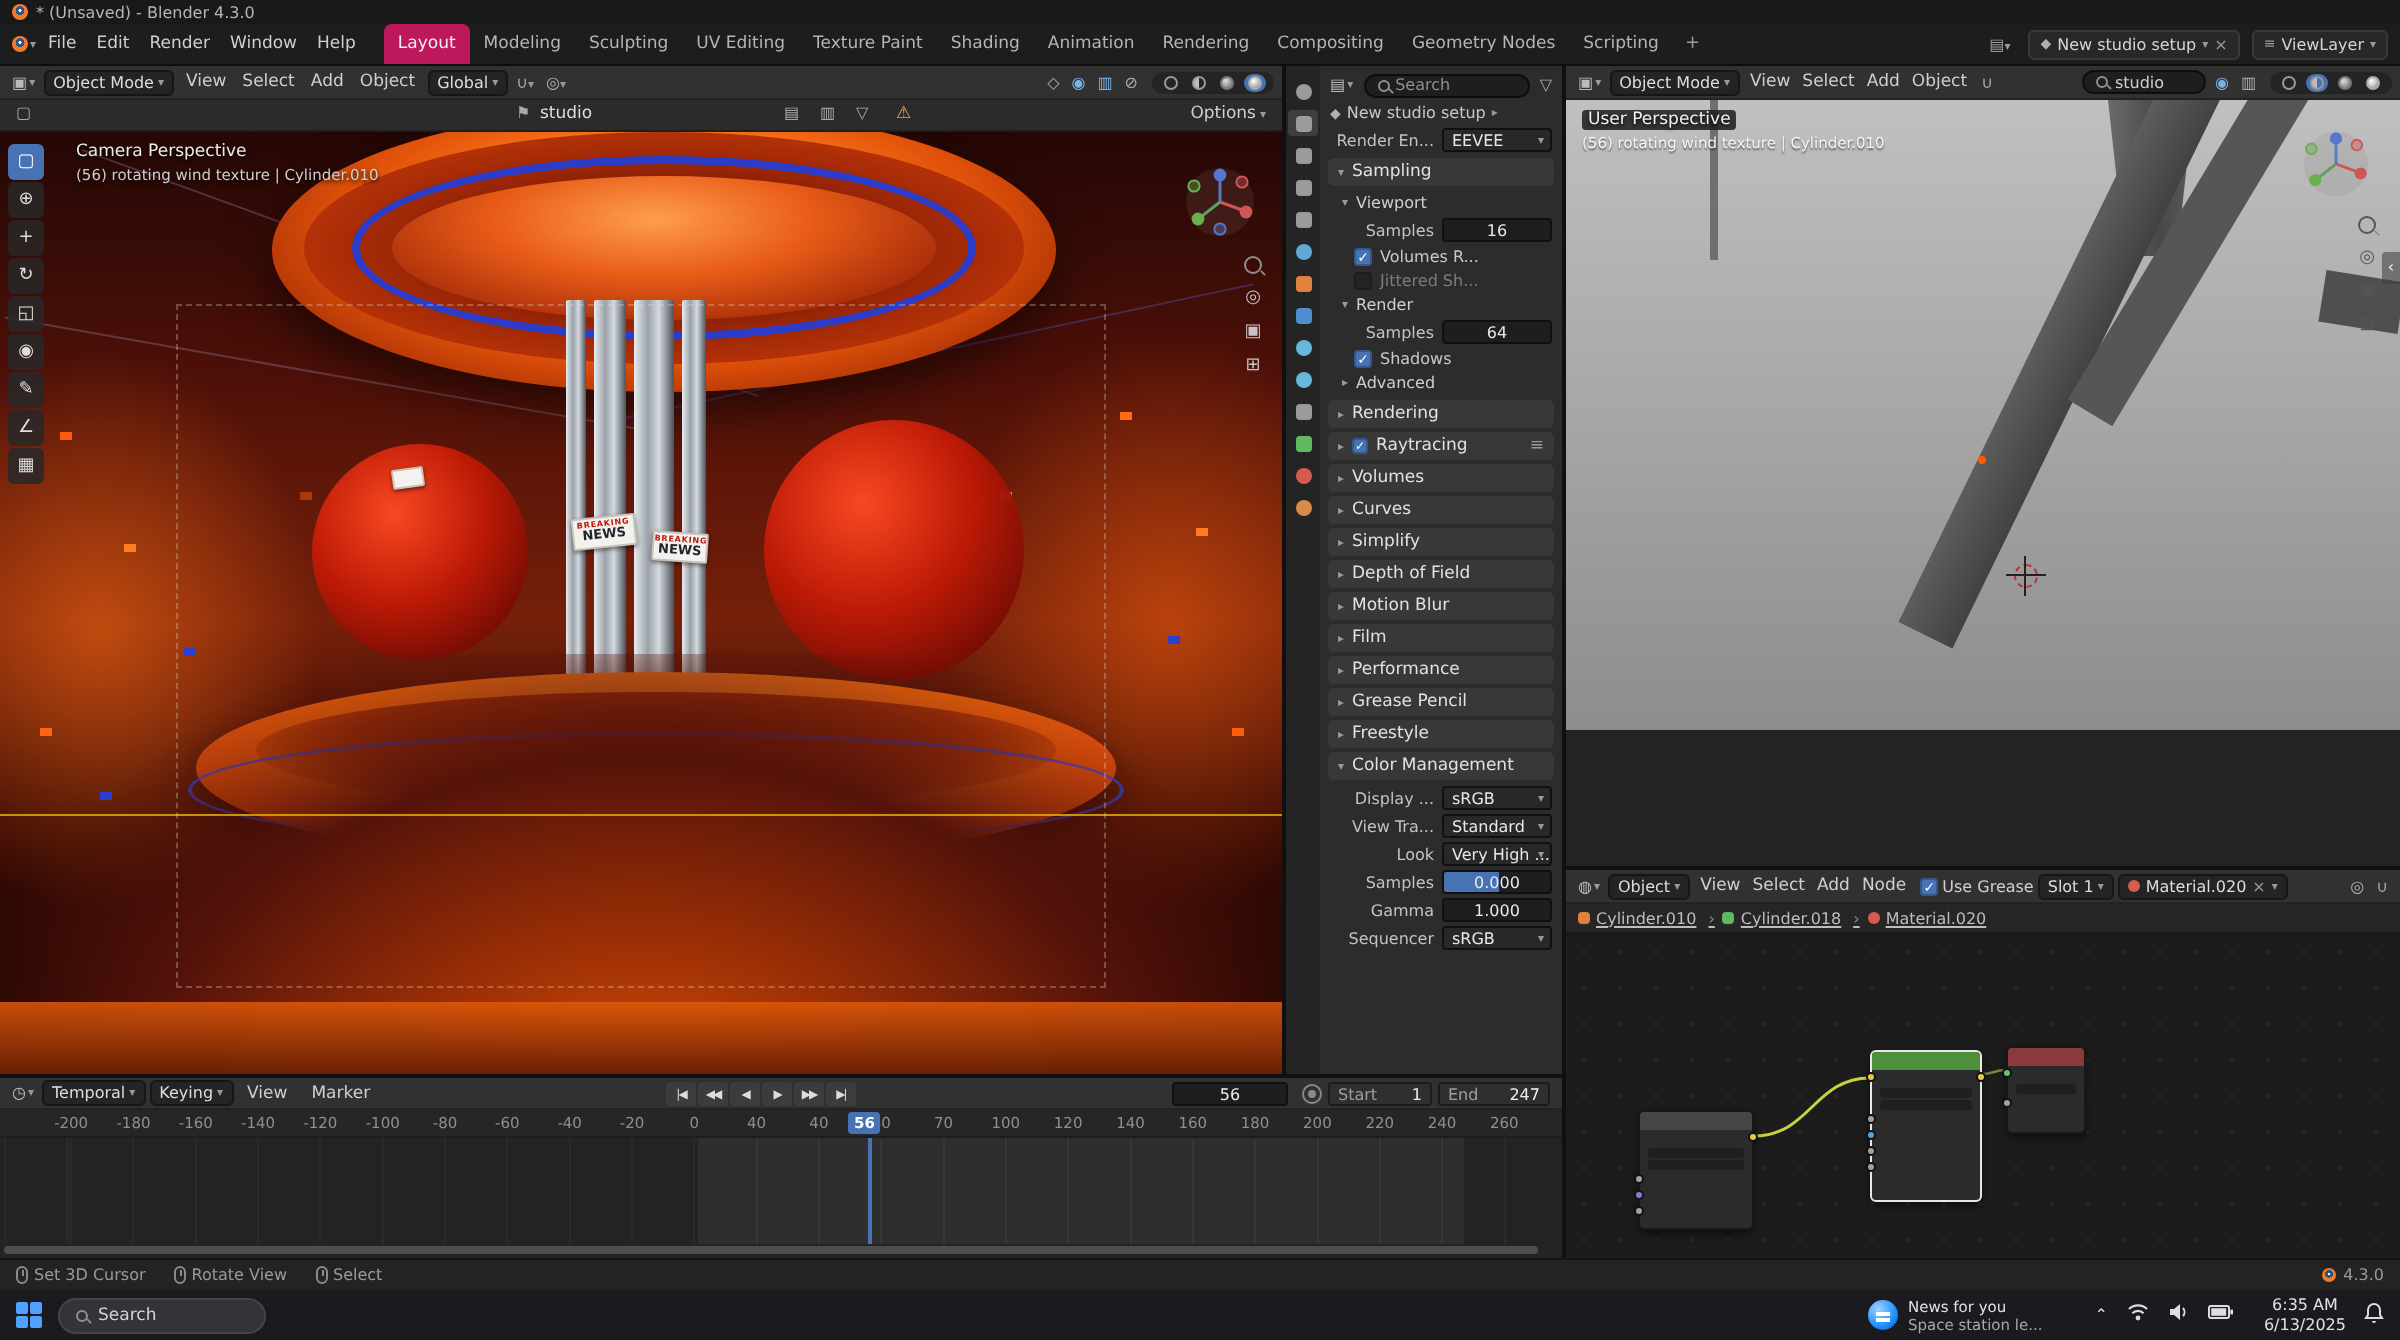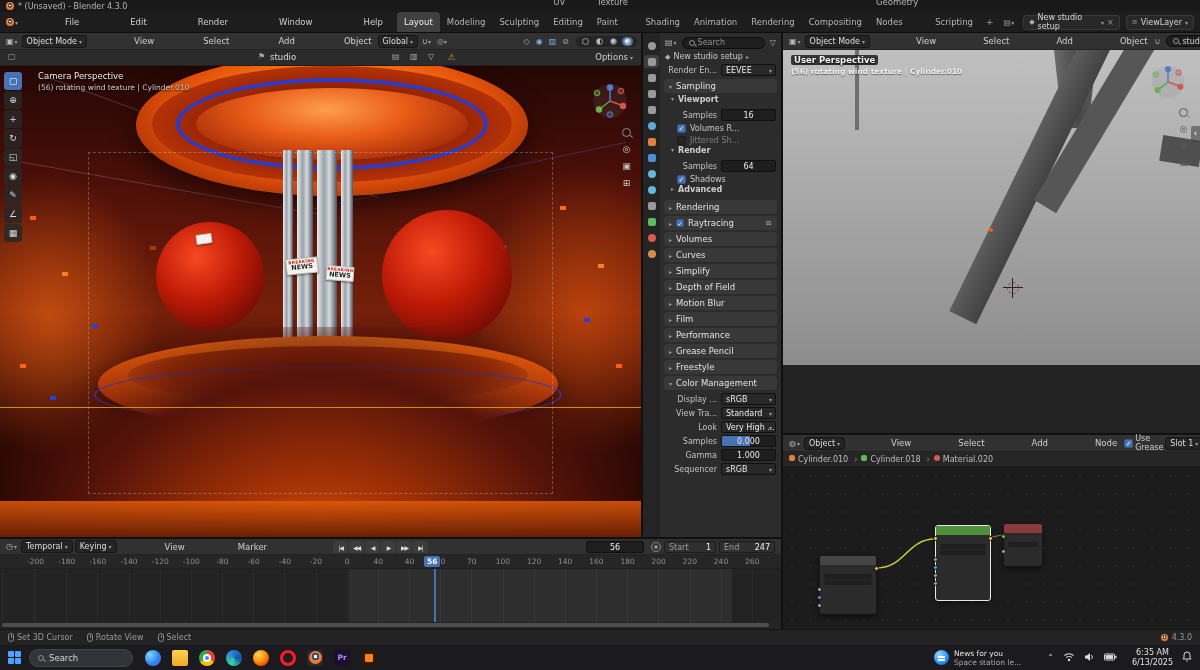--- a/index.html
+++ b/index.html
@@ -8,24 +8,24 @@
   .spacer { flex:1; }
   .car { font-size:6px; color:#9a9a9a; }
   .dimtxt { color:#8f8f8f; }
 
   
   #titlebar { position:absolute; top:0; left:0; right:0; height:12px; background:#191919; display:flex; align-items:center; gap:4px; padding:0 6px; font-size:8px; color:#b5b5b5; }
   .blogo { width:8px; height:8px; border-radius:50%; background:radial-gradient(circle at 50% 42%, #fff 0 12%, #265787 13% 36%, #f5792a 37%); display:inline-block; flex:none; }
 
   
   #topbar { position:absolute; top:12px; left:0; right:0; height:21px; background:#1d1d1d; border-bottom:1px solid #0e0e0e; display:flex; align-items:center; padding:0 6px; gap:1px; }
-  .menu-item { padding:0 5px; font-size:8.5px; color:#cfcfcf; line-height:20px;margin-left:41px; }
+  .menu-item { padding:0 5px; font-size:8.5px; color:#cfcfcf; line-height:20px; }
   .ws-tabs { display:flex; align-items:flex-end; height:100%; margin-left:8px; }
   .ws-tab { padding:0 7px; font-size:8.5px; color:#b5b5b5; line-height:20px; border-radius:4px 4px 0 0; }
-  .ws-tab.active { background:#404040; color:#efefef; }
+  .ws-tab.active { background:#be185d; color:#efefef; }
   .ws-add { color:#9a9a9a; padding:0 5px; font-size:9px; }
   .chip { display:flex; align-items:center; gap:3px; background:#282828; border:1px solid #3a3a3a; border-radius:3px; height:15px; padding:0 5px; font-size:8px; color:#d5d5d5; margin-left:5px; }
   .tico { color:#9a9a9a; font-size:8px; padding:0 3px; }
 
   
   section { position:absolute; background:#232323; }
   .ehdr { height:17px; background:#313131; border-bottom:1px solid #232323; display:flex; align-items:center; gap:2px; padding:0 4px; font-size:8.5px; }
   .ehdr .menu-item { line-height:16px; padding:0 4px; }
   .etype { display:flex; align-items:center; gap:1px; color:#bbb; font-size:8px; padding:0 2px; }
   .dd { display:flex; align-items:center; gap:2px; background:#242424; border:1px solid #161616; border-radius:3px; padding:0 4px; height:13px; font-size:8px; color:#ddd; white-space:nowrap; }
@@ -117,50 +117,50 @@
   .pcrumb { display:flex; align-items:center; gap:3px; height:13px; font-size:8px; color:#c9c9c9; padding-left:2px; }
   .ico-scene { color:#b0b0b0; font-size:7px; }
   .prow { display:grid; grid-template-columns:52px 1fr; align-items:center; gap:4px; height:14px; padding:0 2px; }
   .plabel { text-align:right; font-size:8px; color:#c2c2c2; white-space:nowrap; overflow:hidden; }
   .val { position:relative; height:12px; background:#1e1e1e; border:1px solid #101010; border-radius:2px; font-size:8px; color:#e8e8e8; display:flex; align-items:center; justify-content:center; white-space:nowrap; overflow:hidden; }
   .val.dropdown { background:#282828; justify-content:flex-start; padding-left:4px; }
   .val.dropdown::after { content:"▾"; position:absolute; right:3px; font-size:6px; color:#999; }
   .val.slider-fill { background:linear-gradient(90deg,#4772b3 0 52%, #1e1e1e 52%); }
   .phdr { display:flex; align-items:center; gap:4px; background:#383838; border-radius:3px; height:14px; padding:0 5px; margin:2px 1px; font-size:8.5px; color:#e2e2e2; }
   .phdr .mright { margin-left:auto; color:#9a9a9a; }
-  .psub { display:flex; align-items:flex-start; gap:4px; height:13px; padding:0 8px; font-size:8px; color:#cfcfcf;font-weight:bold; }
+  .psub { display:flex; align-items:center; gap:4px; height:13px; padding:0 8px; font-size:8px; color:#cfcfcf; }
   .cbrow { display:flex; align-items:center; gap:4px; height:12px; padding-left:14px; font-size:8px; color:#c9c9c9; }
   .cbrow.dim { opacity:.5; }
   .cb { width:9px; height:9px; border-radius:2px; background:#1c1c1c; border:1px solid #0d0d0d; color:#fff; font-size:7px; line-height:8px; text-align:center; flex:none; }
   .cb.checked { background:#4772b3; border-color:#35588c; }
   .cb.small { width:8px; height:8px; font-size:6px; line-height:7px; }
   .rep { display:contents; }
 
   
   #vp-right { left:783px; top:33px; width:417px; height:400px; }
-  .canvas-gray { position:relative; width:100%; height:315px; overflow:hidden; background:linear-gradient(180deg,#c0c0c0 0%, #a9a9a9 45%, #8d8d8d 100%);font-weight:bold; }
+  .canvas-gray { position:relative; width:100%; height:315px; overflow:hidden; background:linear-gradient(180deg,#c0c0c0 0%, #a9a9a9 45%, #8d8d8d 100%); }
   .canvas-gray > div { position:absolute; }
   .beam { background:linear-gradient(90deg,#6a6a6a,#484848 60%,#5a5a5a); }
   .b1 { left:271px; top:0; width:43px; height:78px; clip-path:polygon(0 0,100% 0,80% 100%,20% 100%); }
   .b2 { left:305px; top:-20px; width:30px; height:320px; transform:rotate(26deg); transform-origin:top center; background:linear-gradient(90deg,#5d5d5d,#424242); }
   .b3 { left:352px; top:-15px; width:26px; height:200px; transform:rotate(31deg); transform-origin:top center; background:#565656; }
   .b4 { left:72px; top:0; width:4px; height:80px; background:#6f6f6f; }
   .b5 { left:378px; top:88px; width:40px; height:26px; transform:rotate(9deg); background:#4f4f4f; }
   .odot { left:206px; top:178px; width:4px; height:4px; border-radius:50%; background:#ff5c00; }
   .cursor3d { left:224px; top:232px; width:12px; height:12px; border:1.5px dashed #c03030; border-radius:50%; }
   .cursor3d::before, .cursor3d::after { content:""; position:absolute; background:#222; }
   .cursor3d::before { left:-5px; right:-5px; top:4px; height:1px; }
   .cursor3d::after { top:-5px; bottom:-5px; left:4px; width:1px; }
   .ov.onlight { color:#f2f2f2; }
   .side-tab { right:0; top:76px; width:9px; height:16px; background:rgba(60,60,60,.55); color:#eee; border-radius:2px 0 0 2px; font-size:8px; text-align:center; line-height:15px; }
 
   
   #node-editor { left:783px; top:435px; width:417px; height:194px; }
   .ncrumb { height:15px; background:#262626; border-bottom:1px solid #191919; display:flex; align-items:center; gap:4px; padding:0 6px; font-size:8px; color:#bdbdbd; }
-  .crumb { display:flex; gap:3px; }
+  .crumb { display:flex; align-items:center; gap:3px;text-decoration:underline; }
   .crumb:not(:last-child)::after { content:"›"; color:#8a8a8a; margin-left:3px; }
   .cdot { width:6px; height:6px; border-radius:2px; background:#999; }
   .cdot.object { background:#e0813f; }
   .cdot.mesh { background:#5fba5f; }
   .cdot.material { background:#d65c4f; border-radius:50%; }
   .ncanvas { position:relative; width:100%; height:162px; background-color:#1c1c1c;
     background-image:radial-gradient(circle,#272727 1px, transparent 1px); background-size:18px 18px; overflow:hidden; }
   .node { position:absolute; background:#2b2b2b; border:1px solid #171717; border-radius:3px; box-shadow:0 2px 4px rgba(0,0,0,.5); }
   .node.selected { border-color:#e8e8e8; }
   .nh { height:9px; border-radius:2px 2px 0 0; }
@@ -882,34 +882,20 @@
   <span class="winlogo">
       <span></span>
       <span></span>
       <span></span>
       <span></span>
     </span>
   <span class="tsearch">
     <span class="i-mag"></span>
     <span>Search</span>
   </span>
-  <div class="apps">
-
-  <span class="app copilot"><span></span></span>
-      <span class="app file-explorer"><span></span></span>
-      <span class="app chrome"><span></span></span>
-      <span class="app edge"><span></span></span>
-      <span class="app firefox"><span></span></span>
-      <span class="app opera"><span></span></span>
-      <span class="app active blender"><span></span></span>
-      <span class="app premiere">
-        <span>Pr</span>
-      </span>
-      <span class="app illustrator"><span></span></span>
-    </div>
   <div class="widget">
     <span class="newsico"></span>
     <span class="wtxt">
       <span>News for you</span><br>
       <span class="wl2">Space station le...</span>
     </span>
   </div>
   <div class="tray">
     <span class="chev">⌃</span>
     <span>

